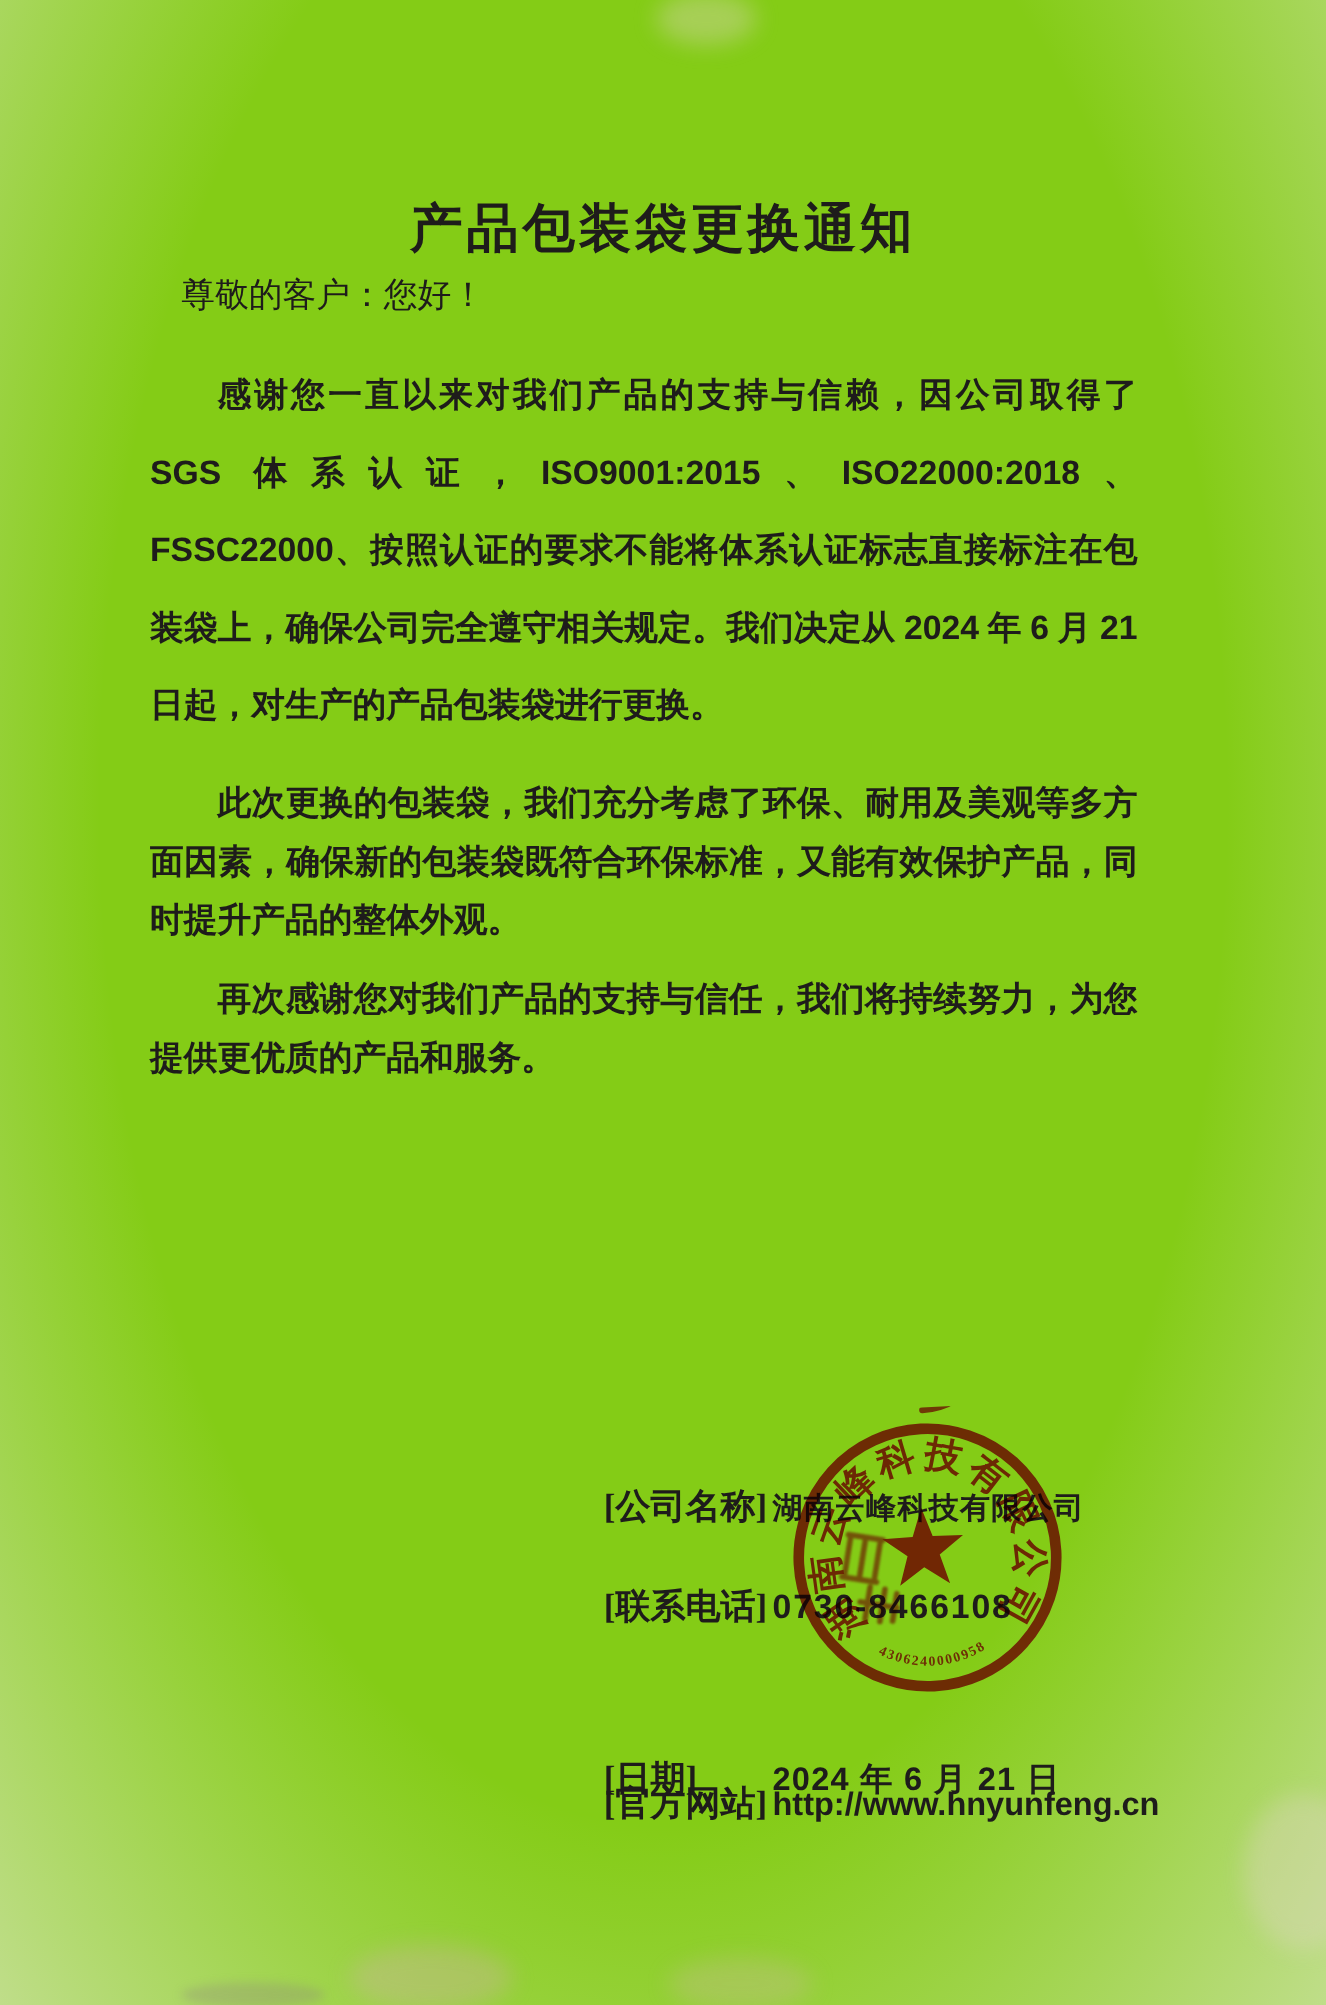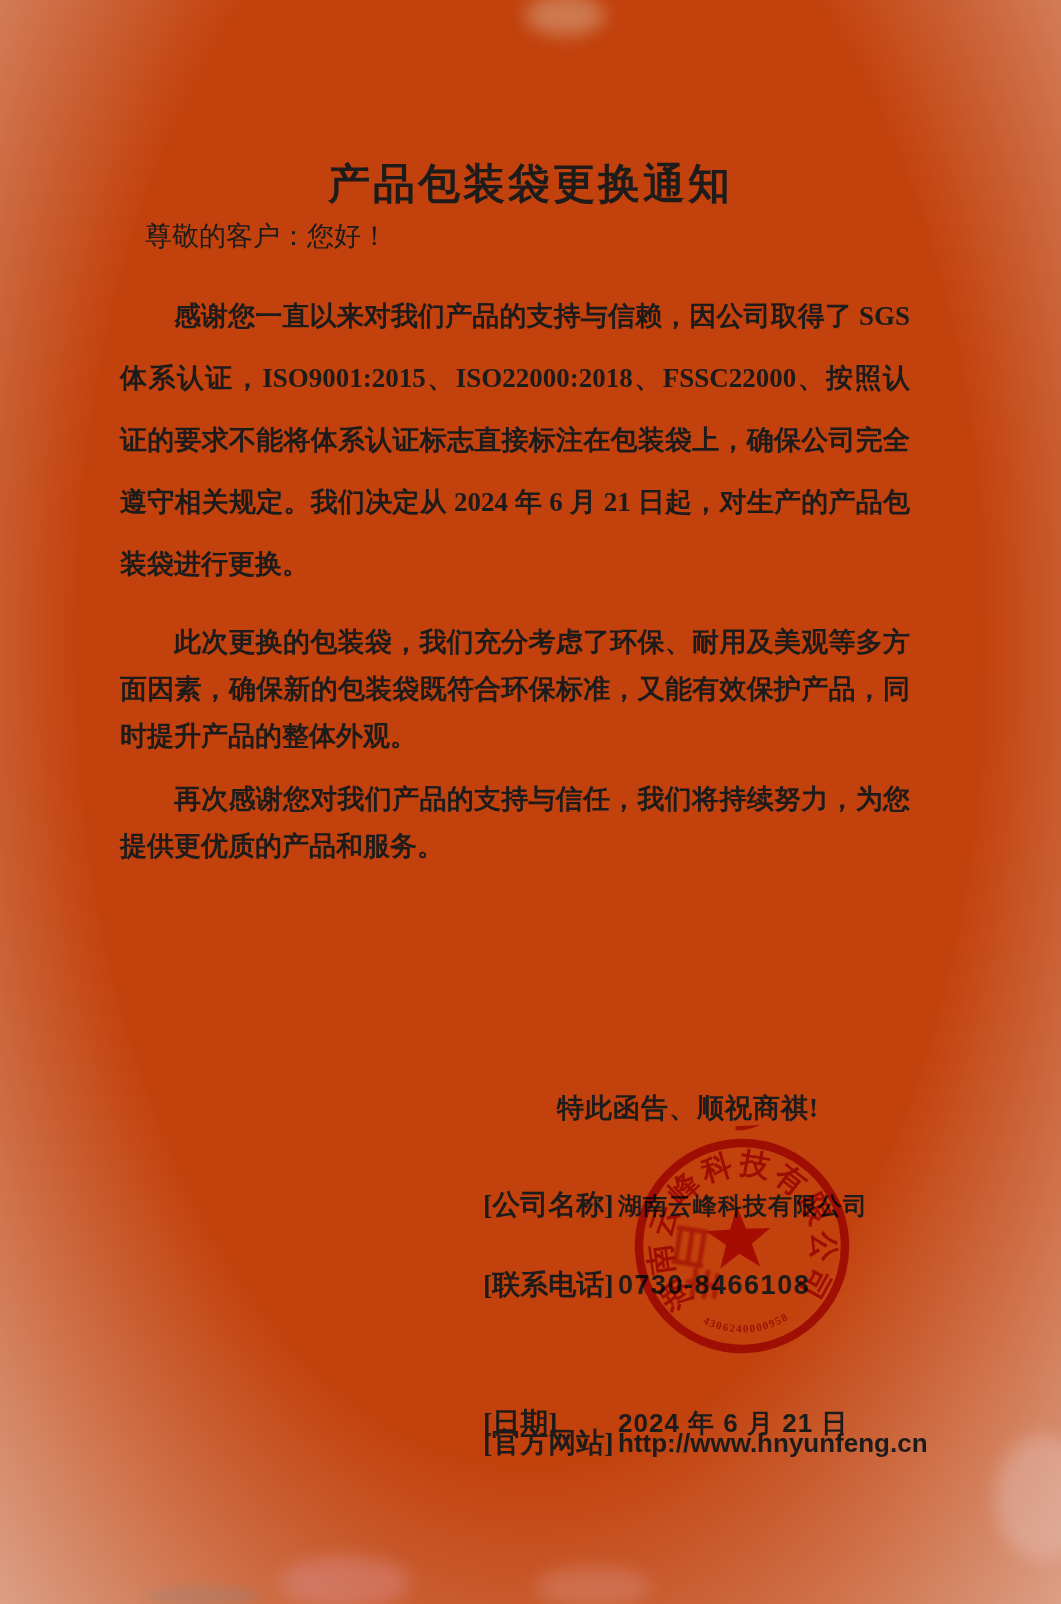--- a/index.html
+++ b/index.html
@@ -1,34 +1,34 @@
 <!DOCTYPE html>
 <html><head>
 <meta charset="utf-8">
 <style>
   html,body{margin:0;padding:0;background:#e8e8e8;}
   .page{
     position:relative;width:1061px;height:1604px;margin:0 auto;
-    background:#c2410c;overflow:hidden;
+    background:#84cc16;overflow:hidden;
     font-family:"Liberation Serif","DejaVu Serif",serif;color:#1e1c1b;
   }
   .paper-tint{position:absolute;inset:0;pointer-events:none;
     background:radial-gradient(ellipse at 50% 40%, rgba(255,255,255,0) 60%, rgba(240,236,232,.55) 100%);}
   .title{position:absolute;top:131px;left:0;right:0;text-align:center;
     font-size:42px;font-weight:700;letter-spacing:3px;line-height:1.2;}
   .greeting{position:absolute;left:145px;top:218px;font-size:27px;font-weight:400;}
   .body-text{position:absolute;left:120px;top:285px;width:790px;
     text-align:justify;font-size:27px;font-weight:700;}
   .para{margin:0;text-indent:2em;}
   .p1{line-height:62px;margin-bottom:24px;}
   .p2{line-height:47px;margin-bottom:16px;}
   .p3{line-height:47px;margin-bottom:18px;}
   .p4{line-height:47px;margin-bottom:12px;}
   .p5{line-height:47px;}
-  .run-lat{font-family:Liberation Serif, serif;}
+  .run-lat{font-family:Liberation Sans, sans-serif;}
   .closing{position:absolute;left:557px;top:1090px;font-size:27px;font-weight:700;letter-spacing:1px;}
   .info-row{position:absolute;left:483px;font-weight:700;white-space:nowrap;}
   .info-label{display:inline-block;width:135px;font-size:28px;}
   .row-company{top:1186px;}
   .row-phone{top:1266px;}
   .row-website{top:1424px;}
   .row-date{top:1404px;}
   .value-company{font-size:24px;letter-spacing:1px;}
   .value-phone{font-family:"Liberation Sans","DejaVu Sans",sans-serif;font-size:27px;letter-spacing:1.5px;}
   .value-website{font-family:"Liberation Sans","DejaVu Sans",sans-serif;font-size:26px;}
@@ -53,21 +53,20 @@
   <h1 class="title">产品包装袋更换通知</h1>
 
   <div class="greeting">尊敬的客户：您好！</div>
 
   <div class="body-text">
     <p class="para p1"><span class="run-zh">感谢您一直以来对我们产品的支持与信赖，因公司取得了 </span><span class="run-lat">SGS</span><span class="run-zh"> 体系认证，</span><span class="run-lat">ISO9001:2015、ISO22000:2018、FSSC22000</span><span class="run-zh">、按照认证的要求不能将体系认证标志直接标注在包装袋上，确保公司完全遵守相关规定。我们决定从 </span><span class="run-lat">2024</span><span class="run-zh"> 年 </span><span class="run-lat">6</span><span class="run-zh"> 月 </span><span class="run-lat">21</span><span class="run-zh"> 日起，对生产的产品包装袋进行更换。</span></p>
     <p class="para p2"><span class="run-zh">此次更换的包装袋，我们充分考虑了环保、耐用及美观等多方面因素，确保新的包装袋既符合环保标准，又能有效保护产品，同时提升产品的整体外观。</span></p>
     <p class="para p5"><span class="run-zh">再次感谢您对我们产品的支持与信任，我们将持续努力，为您提供更优质的产品和服务。</span></p>
   </div>
 
-  <div class="closing">特此函告、顺祝商祺!</div>
 
   <div class="info-row row-company">
     <span class="info-label">[公司名称]</span><span class="value-company">湖南云峰科技有限公司</span>
   </div>
   <div class="info-row row-phone">
     <span class="info-label">[联系电话]</span><span class="value-phone">0730-8466108</span>
   </div>
   <div class="info-row row-website">
     <span class="info-label">[官方网站]</span><span class="value-website">http://www.hnyunfeng.cn</span>
   </div>

